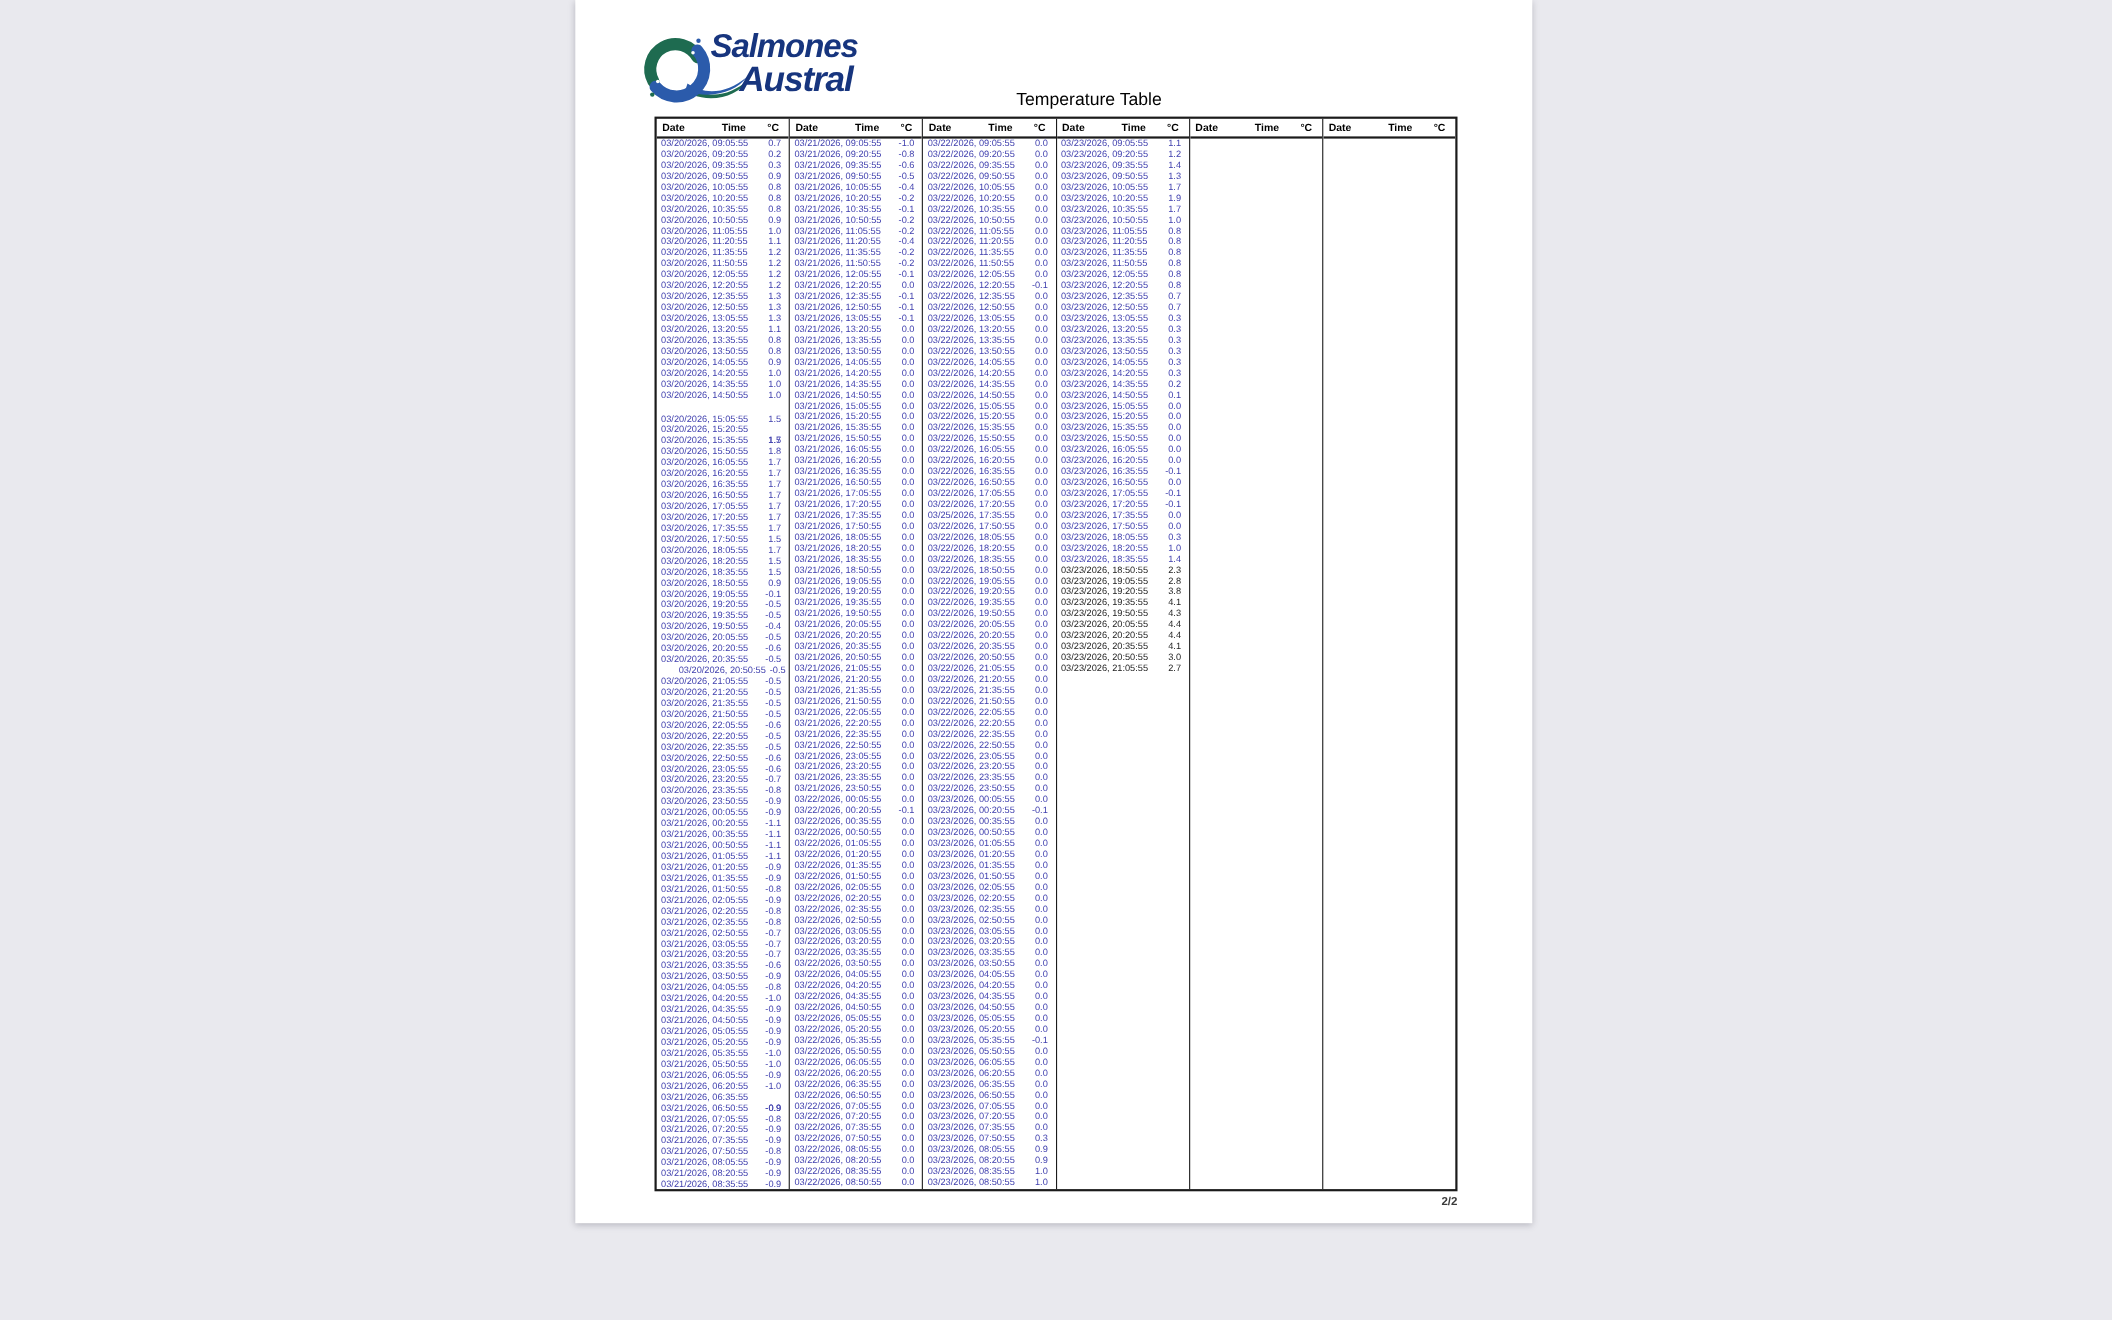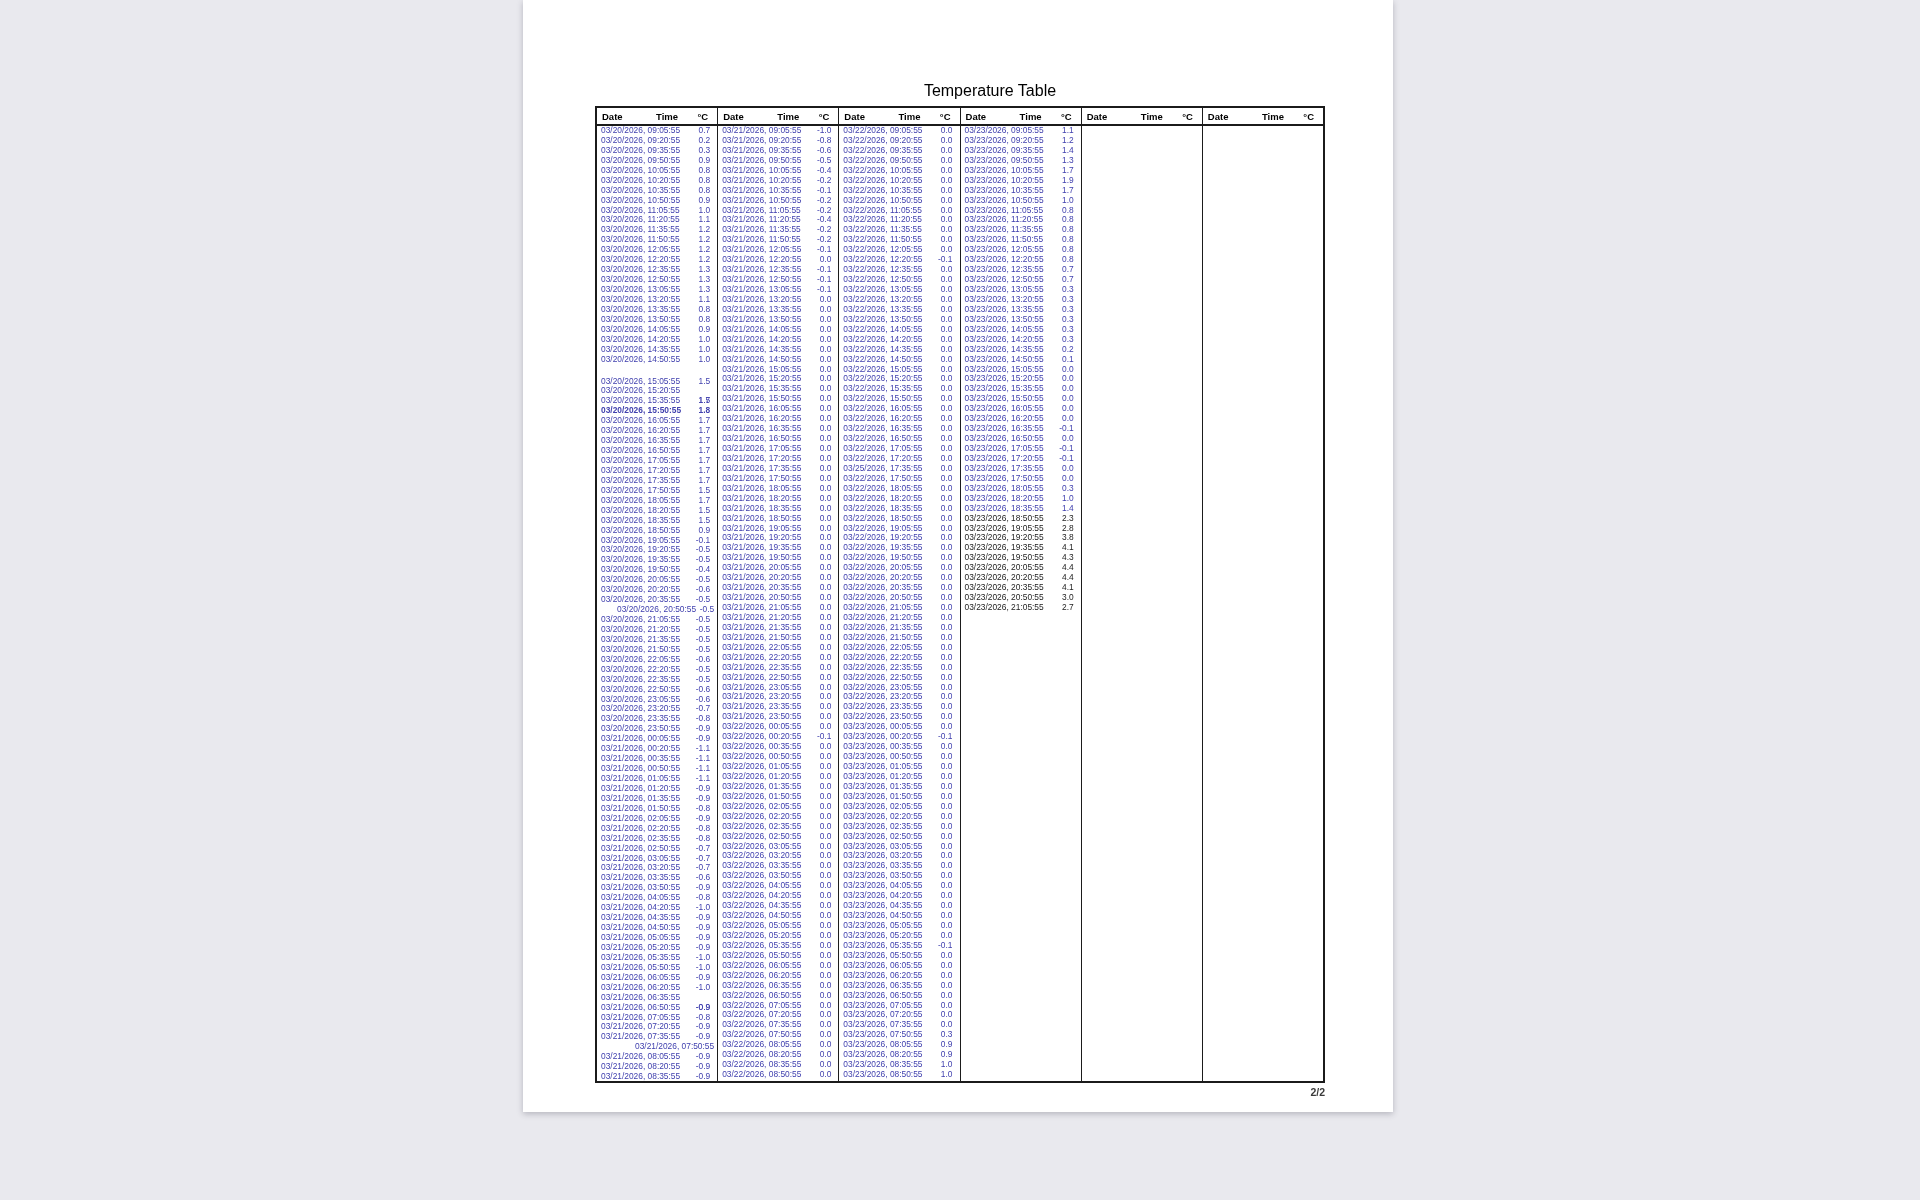--- a/index.html
+++ b/index.html
@@ -39,20 +39,40 @@
   .trow .tv{margin-left:auto;text-align:right;padding-right:7px;min-width:18px}
   
   .pagenum{position:absolute;left:72px;top:1086px;width:730px;text-align:right;
     font-size:10.5px;font-weight:bold;color:#3a3a3a}
 </style>
 </head>
 <body>
 
 <div class="page">
 
+  <div class="logo">
+    <svg class="logo-emblem" width="132" height="70" viewBox="0 0 132 70" aria-hidden="true">
+
+      <path d="M46 53 C 60 64, 80 62, 98 46 C 88 61, 66 68, 46 60 Z" fill="#1e6b50"></path>
+      <path d="M42 50 C 58 61, 78 59, 96 44 C 86 58, 62 65, 40 56 Z" fill="#2b5bab"></path>
+
+      <path d="M11 48 A 21 21 0 1 1 51 26" fill="none" stroke="#1e6b50" stroke-width="11" stroke-linecap="round"></path>
+
+      <path d="M51 20 A 21 21 0 0 1 13 53" fill="none" stroke="#2b5bab" stroke-width="11" stroke-linecap="round"></path>
+
+      <circle cx="52" cy="11" r="2" fill="#2b5bab"></circle>
+      <circle cx="10" cy="60" r="2" fill="#1e6b50"></circle>
+      <circle cx="47" cy="22" r="1.6" fill="#ffffff"></circle>
+      <circle cx="15" cy="48" r="1.6" fill="#ffffff"></circle>
+    </svg>
+    <div class="logo-text" style="color:#17357e">
+      <div class="logo-l1">Salmones</div>
+      <div class="logo-l2">Austral</div>
+    </div>
+  </div>
 
   <div class="doc-title">Temperature Table</div>
 
   <div class="ttable">
     <div class="tgroup">
       <div class="ghead">
         <span class="h-date">Date</span>
         <span class="h-time">Time</span>
         <span class="h-temp">°C</span>
       </div>
@@ -158,21 +178,21 @@
             <span class="tv">1.5</span>
           </div>
           <div class="trow" style="color: rgb(64, 64, 174); flex-direction: column;">
             <span class="dt">03/20/2026, 15:20:55</span>
             <span class="tv">1.5</span>
           </div>
           <div class="trow" style="color: rgb(64, 64, 174);">
             <span class="dt">03/20/2026, 15:35:55</span>
             <span class="tv">1.7</span>
           </div>
-          <div class="trow" style="color: rgb(64, 64, 174); font-weight: bold;">
+          <div class="trow" style="color: rgb(64, 64, 174);">
             <span class="dt">03/20/2026, 15:50:55</span>
             <span class="tv">1.8</span>
           </div>
           <div class="trow" style="color: rgb(64, 64, 174);">
             <span class="dt">03/20/2026, 16:05:55</span>
             <span class="tv">1.7</span>
           </div>
           <div class="trow" style="color: rgb(64, 64, 174);">
             <span class="dt">03/20/2026, 16:20:55</span>
             <span class="tv">1.7</span>
@@ -414,21 +434,21 @@
             <span class="tv">-0.8</span>
           </div>
           <div class="trow" style="color: rgb(64, 64, 174);">
             <span class="dt">03/21/2026, 07:20:55</span>
             <span class="tv">-0.9</span>
           </div>
           <div class="trow" style="color: rgb(64, 64, 174);">
             <span class="dt">03/21/2026, 07:35:55</span>
             <span class="tv">-0.9</span>
           </div>
-          <div class="trow" style="color: rgb(64, 64, 174); padding-left: 34px;">
+          <div class="trow" style="color: rgb(64, 64, 174);">
             <span class="dt">03/21/2026, 07:50:55</span>
             <span class="tv">-0.8</span>
           </div>
           <div class="trow" style="color: rgb(64, 64, 174);">
             <span class="dt">03/21/2026, 08:05:55</span>
             <span class="tv">-0.9</span>
           </div>
           <div class="trow" style="color: rgb(64, 64, 174);">
             <span class="dt">03/21/2026, 08:20:55</span>
             <span class="tv">-0.9</span>

